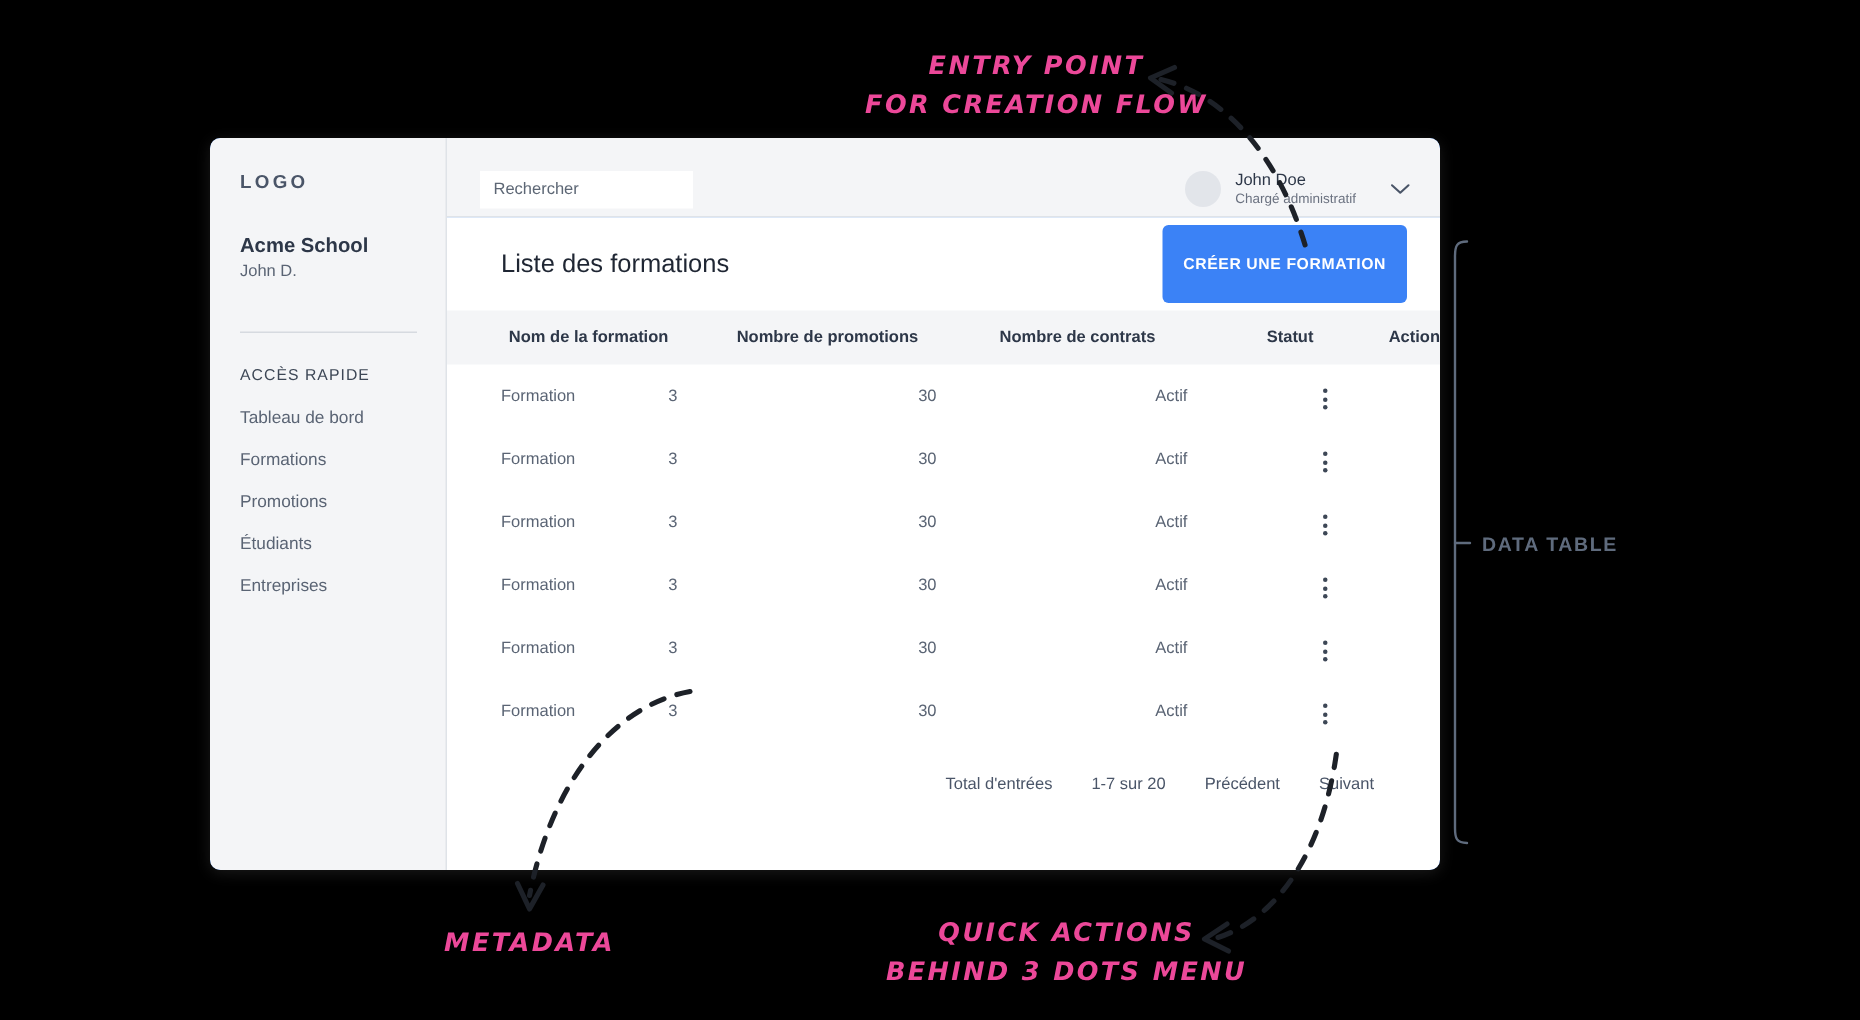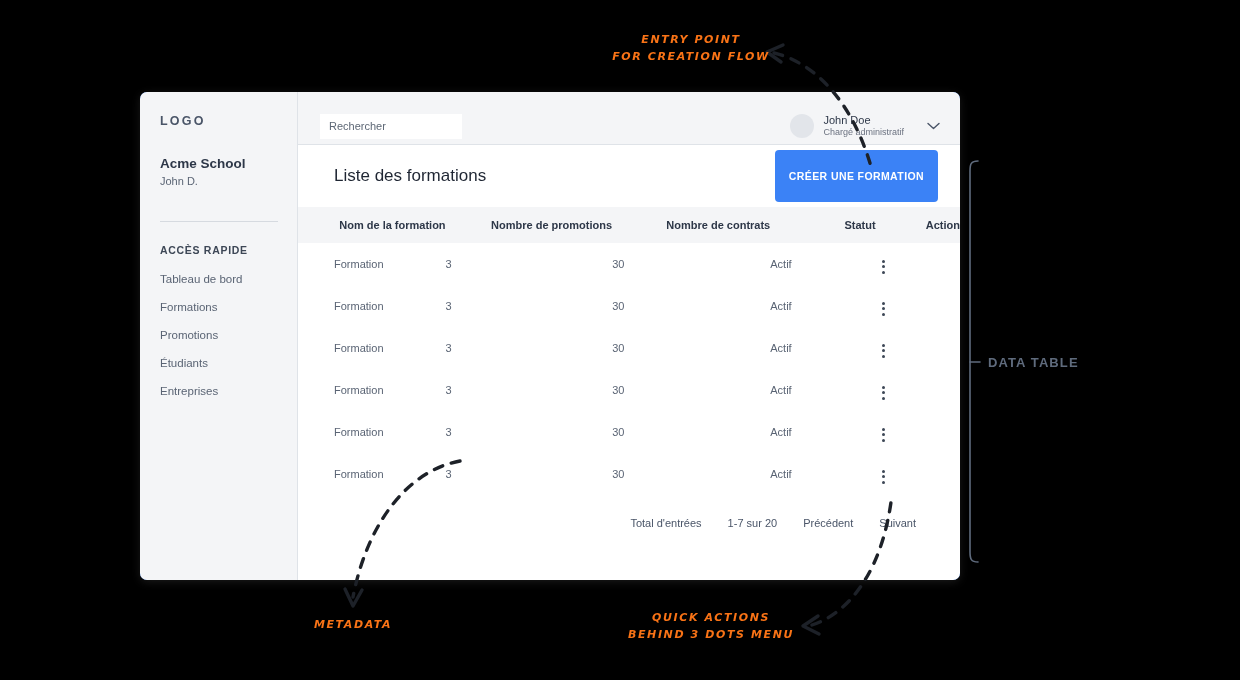--- a/index.html
+++ b/index.html
@@ -51,21 +51,21 @@
     margin-bottom: 34px;
   }
   .side-divider {
     width: 118px; height: 1px;
     background: #d6dae0;
     margin-bottom: 22px;
   }
   .section-label {
     font-size: 10.5px;
     letter-spacing: 0.7px;
-    font-weight: 700;
+    font-weight: 400;
     color: #3d4756;
     margin-bottom: 17px;
   }
   .nav-item {
     font-size: 11.5px;
     color: #5a6474;
     margin-bottom: 16px;
     cursor: pointer;
   }
 
@@ -166,25 +166,25 @@
     font-size: 11px;
     color: #4a5568;
     padding: 22px 44px 0 0;
   }
   .pagination span { cursor: default; }
   .pagination .pg-link { cursor: pointer; }
 
   
   .annot {
     position: absolute;
-    color: #f97316;
+    color: #ec4899;
     font-family: "DejaVu Sans", sans-serif;
     font-style: italic;
     font-weight: 700;
-    font-size: 11px;
+    font-size: 17px;
     letter-spacing: 1.6px;
     text-align: center;
     white-space: pre;
     line-height: 1.55;
     text-transform: uppercase;
   }
   #annot-entry { left: 566px; top: 31px; width: 250px; }
   #annot-metadata { left: 288px; top: 616px; width: 130px; }
   #annot-quick { left: 580px; top: 609px; width: 262px; }
   #annot-datatable {

